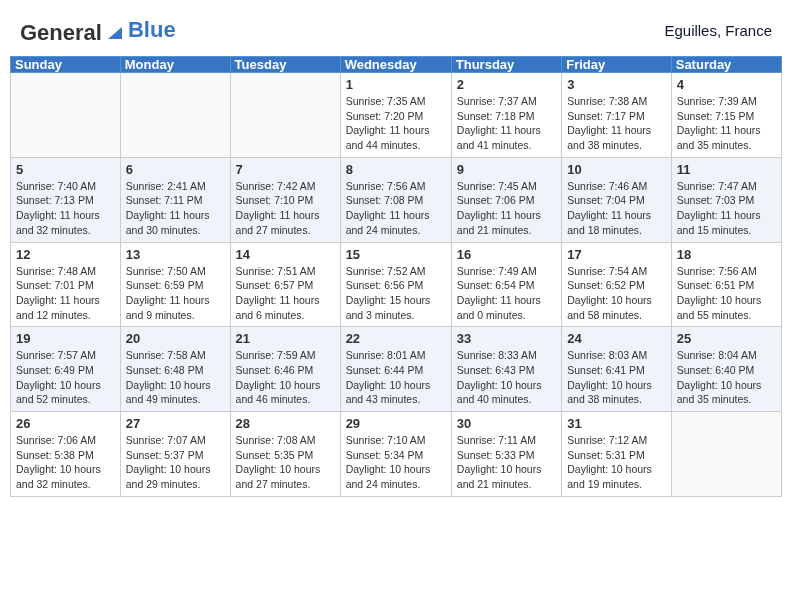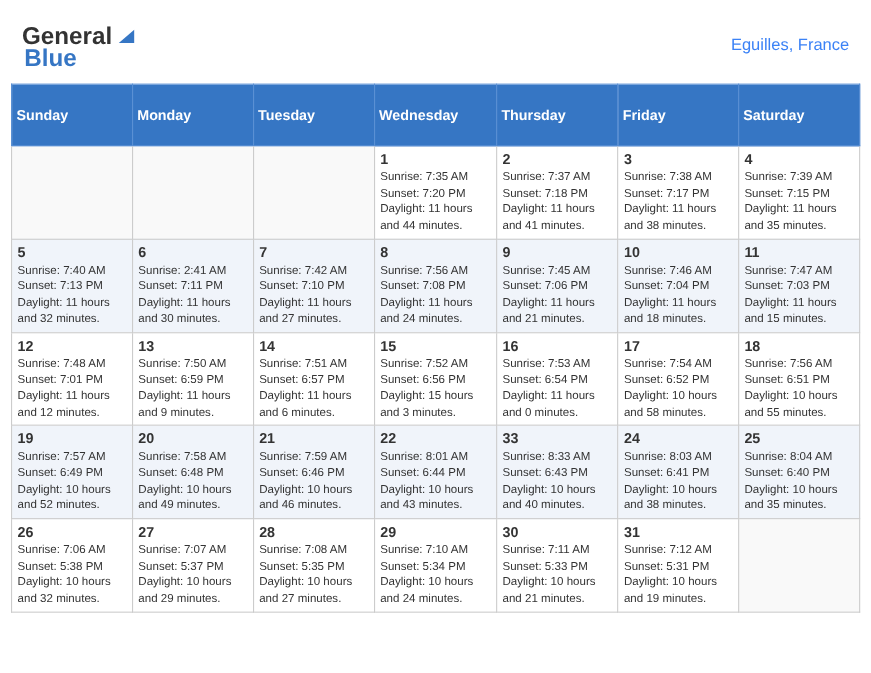--- a/index.html
+++ b/index.html
@@ -11,47 +11,47 @@
       padding: 10px;
     }
     .header {
       display: flex;
       justify-content: space-between;
       align-items: flex-start;
       padding: 10px 10px 5px 10px;
     }
     .logo {
       display: flex;
-      flex-direction: column;
-      align-items: flex-start;
+      flex-direction: row;
+      align-items: center;
     }
     .title-section {
       text-align: right;
     }
     .month-title {
       font-size: 36px;
       font-weight: bold;
       color: #333;
     }
     .location {
       font-size: 15px;
-      color: #3b82f6;
-      margin-top: 12px;
+      color: #0f172a;
+      margin-top: 2px;
     }
     .calendar {
       width: 100%;
       border-collapse: collapse;
       margin-top: 5px;
     }
     .calendar th {
       background: #3676c4;
       color: #fff;
       font-size: 13px;
       font-weight: bold;
-      padding: 20px 4px;
+      padding: 0 4px;
       text-align: left;
       border: 1px solid #5a90d4;
     }
     .calendar td {
       border: 1px solid #ccc;
       vertical-align: top;
       padding: 4px 5px;
       font-size: 10.5px;
       color: #333;
       width: 113px;
@@ -168,21 +168,21 @@
         <td>
           <div class="day-number">14</div>
           <div class="day-info"><span>Sunrise: 7:51 AM</span><br><span>Sunset: 6:57 PM</span><br><span>Daylight: 11 hours and 6 minutes.</span></div>
         </td>
         <td>
           <div class="day-number">15</div>
           <div class="day-info"><span>Sunrise: 7:52 AM</span><br><span>Sunset: 6:56 PM</span><br><span>Daylight: 15 hours and 3 minutes.</span></div>
         </td>
         <td>
           <div class="day-number">16</div>
-          <div class="day-info"><span>Sunrise: 7:53 AM</span><br><span>Sunset: 6:54 PM</span><br><span>Daylight: 11 hours and 0 minutes.</span></div>
+          <div class="day-info"><span>Sunrise: 7:49 AM</span><br><span>Sunset: 6:54 PM</span><br><span>Daylight: 11 hours and 0 minutes.</span></div>
         </td>
         <td>
           <div class="day-number">17</div>
           <div class="day-info"><span>Sunrise: 7:54 AM</span><br><span>Sunset: 6:52 PM</span><br><span>Daylight: 10 hours and 58 minutes.</span></div>
         </td>
         <td>
           <div class="day-number">18</div>
           <div class="day-info"><span>Sunrise: 7:56 AM</span><br><span>Sunset: 6:51 PM</span><br><span>Daylight: 10 hours and 55 minutes.</span></div>
         </td>
       </tr>

